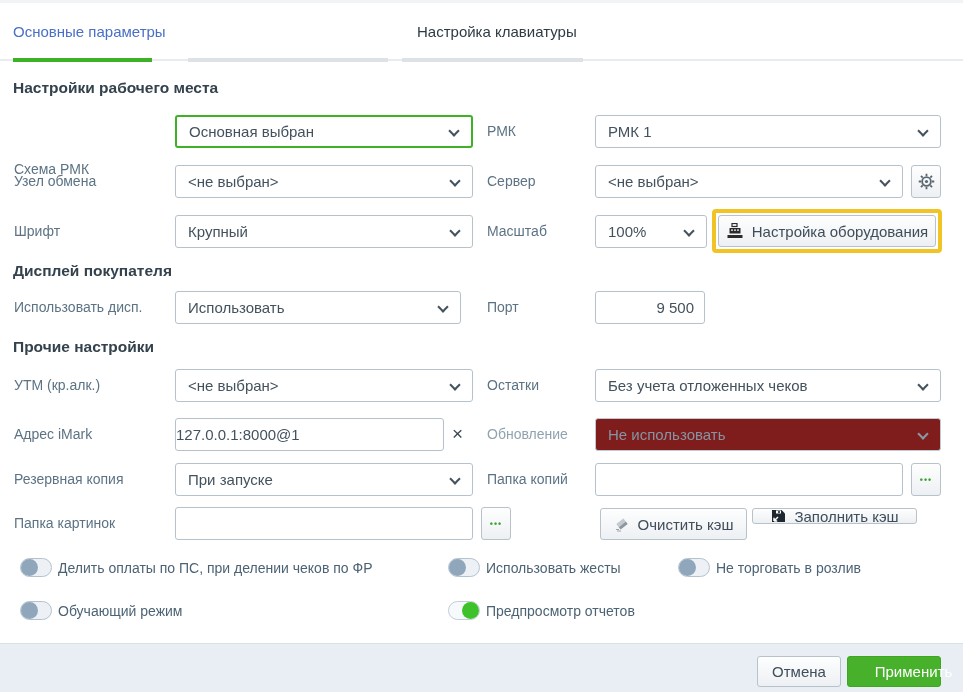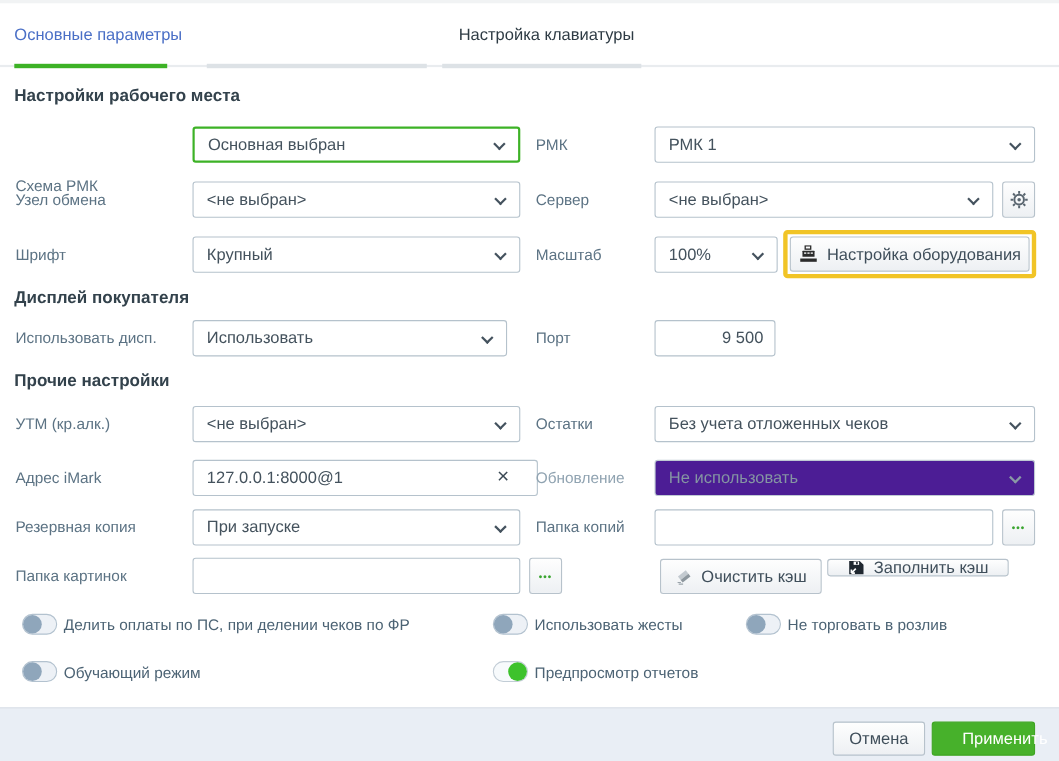--- a/index.html
+++ b/index.html
@@ -24,28 +24,28 @@
   .lbl.muted { color:#90a3b1; }
 
   
   .ctl {
     position:absolute; height:33px; background:#fff; border:1px solid #b5c2cc;
     border-radius:3px; font-size:15px; color:#44525d; cursor:pointer;
   }
   .ctl .val { display:block; padding:0 30px 0 12px; line-height:31px; white-space:nowrap; overflow:hidden; }
   .ctl.focus { border:2px solid #3db226; }
   .ctl.focus .val { line-height:29px; }
-  .ctl.disabled { background:#4c1d95; border-color:#bfcad3; color:#8595a3; }
+  .ctl.disabled { background:#7f1d1d; border-color:#bfcad3; color:#8595a3; }
   .chev { position:absolute; right:13px; top:11px; width:8px; height:8px;
     border-right:2px solid #44525e; border-bottom:2px solid #44525e; transform:rotate(45deg); }
   .ctl.disabled .chev { border-color:#8a99a6; }
   .inp {
     position:absolute; height:33px; background:#fff; border:1px solid #b5c2cc;
     border-radius:3px; font-size:15px; color:#44525d; font-family:"Liberation Sans",sans-serif;
-    padding:0 10px 0 12px; outline:none;
+    padding:0 10px 0 0; outline:none;
   }
   .inp.right { text-align:right; }
   .clear-x { position:absolute; right:10px; top:4px; font-size:19px; color:#3c4a55; cursor:pointer; line-height:24px; }
 
   
   .btn {
     position:absolute; display:flex; align-items:center; justify-content:center; gap:8px;
     background:linear-gradient(#fefefe,#edf0f3); border:1px solid #b7c2cb; border-radius:3px;
     font-size:15px; color:#3f4e5a; cursor:pointer; font-family:"Liberation Sans",sans-serif;
   }
@@ -166,21 +166,21 @@
   </div>
 
   <div class="lbl" style="left:487px;top:374px;">Остатки</div>
   <div class="ctl" style="left:595px;top:366px;width:346px;">
     <span class="val">Без учета отложенных чеков</span>
     <span class="chev"></span>
   </div>
 
   <div class="lbl" style="left:14px;top:423px;">Адрес iMark</div>
   <div class="abs" style="left:175px;top:415px;width:298px;height:33px;">
-    <input class="inp" style="left: 0px; top: 0px; width: 314px; padding-right: 30px;" value="127.0.0.1:8000@1">
+    <input class="inp" style="left: 0px; top: 0px; width: 269px; padding-right: 30px;" value="127.0.0.1:8000@1">
     <span class="clear-x">×</span>
   </div>
 
   <div class="lbl muted" style="left:487px;top:423px;">Обновление</div>
   <div class="ctl disabled" style="left:595px;top:415px;width:346px;">
     <span class="val">Не использовать</span>
     <span class="chev"></span>
   </div>
 
   <div class="lbl" style="left:14px;top:468px;">Резервная копия</div>

